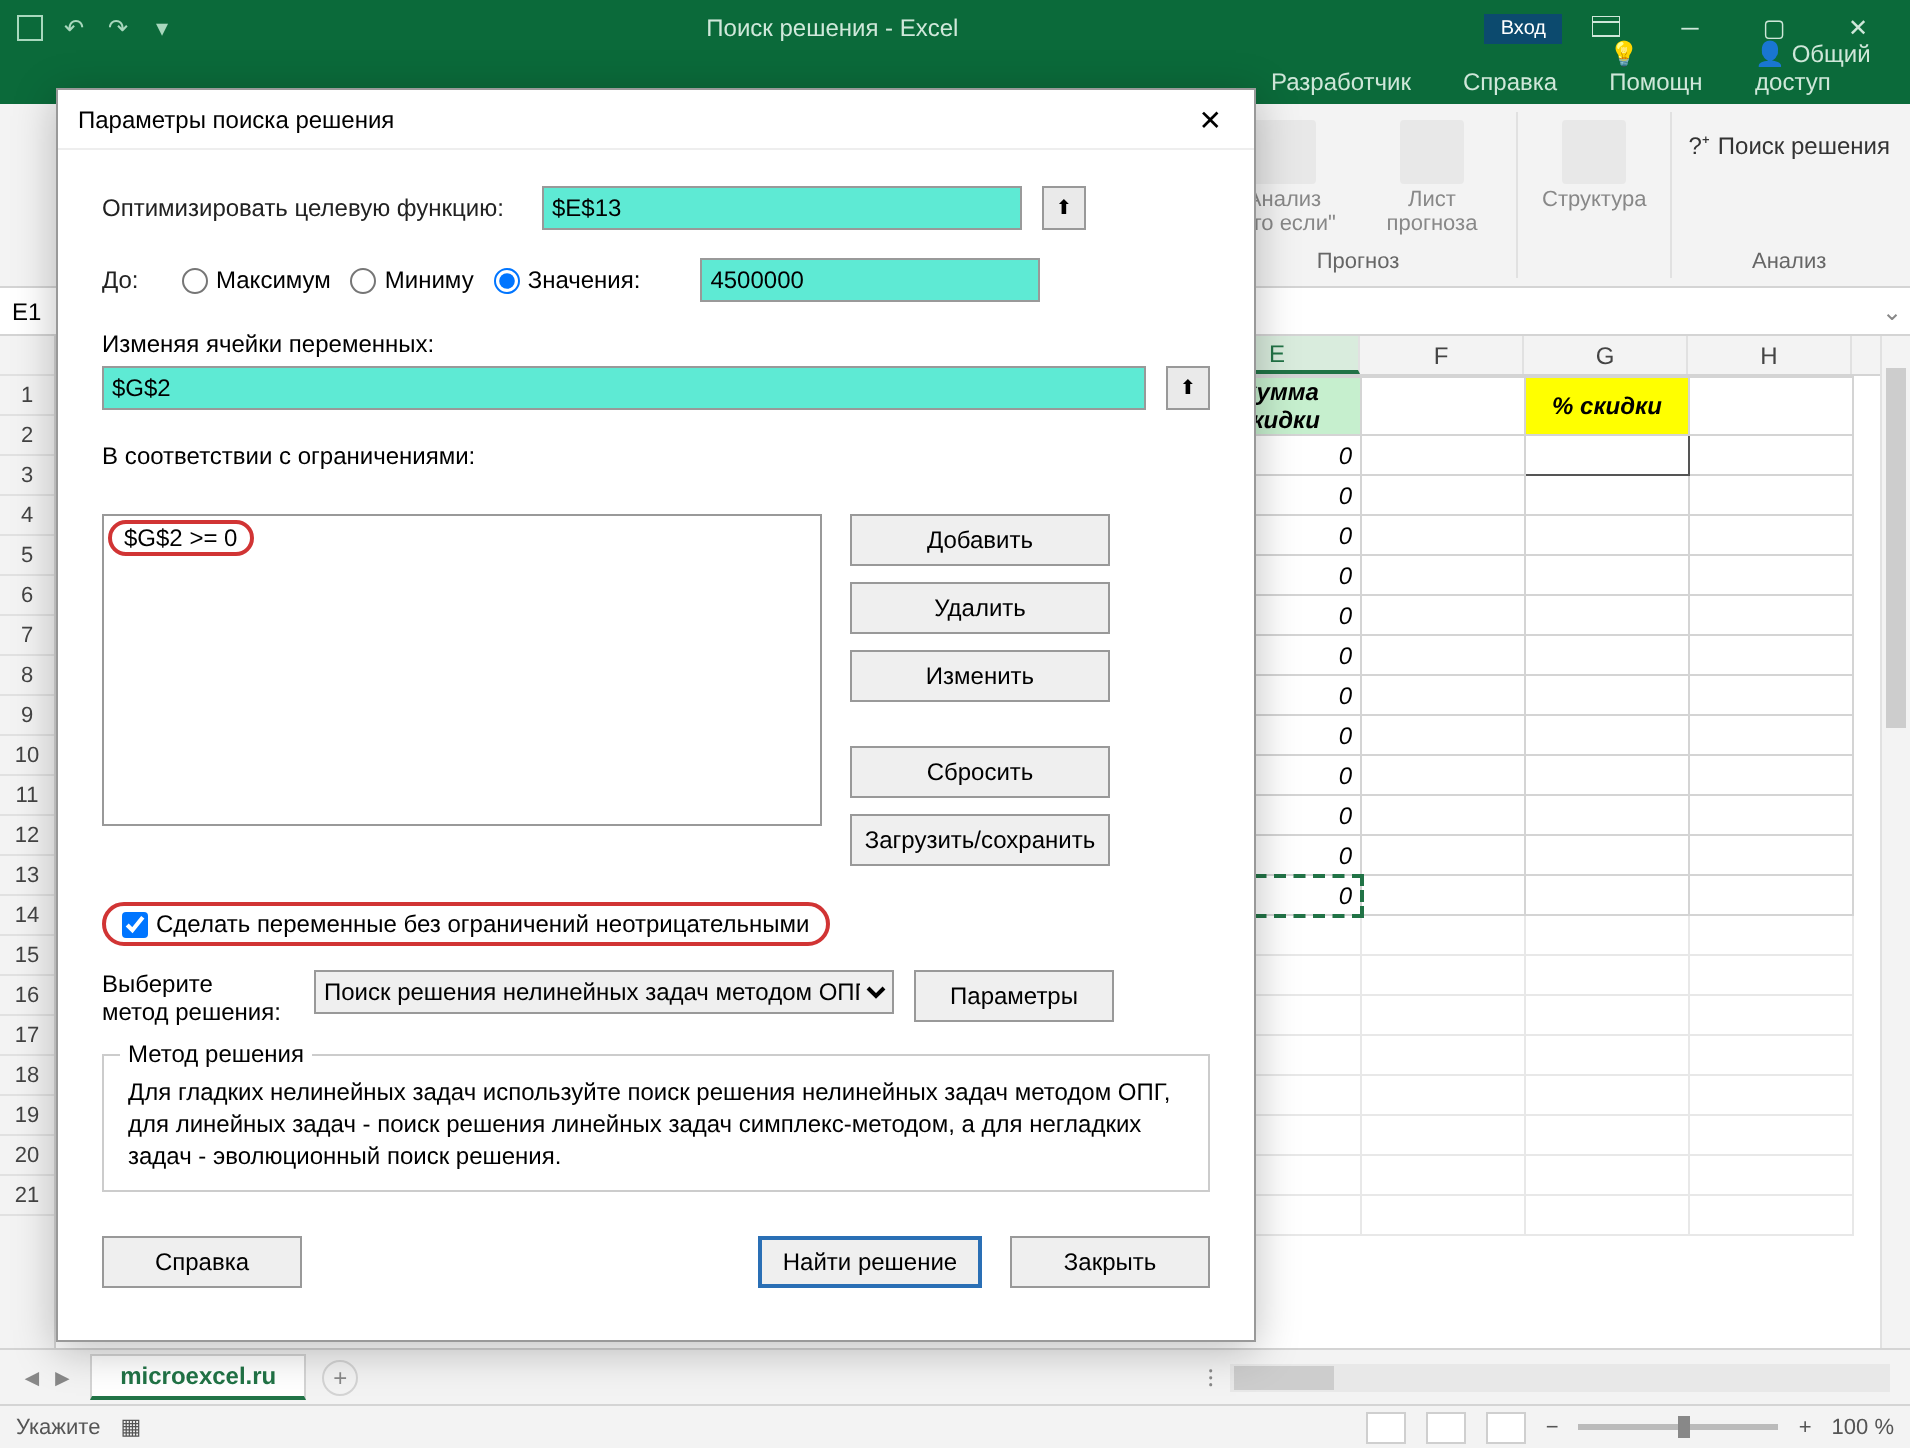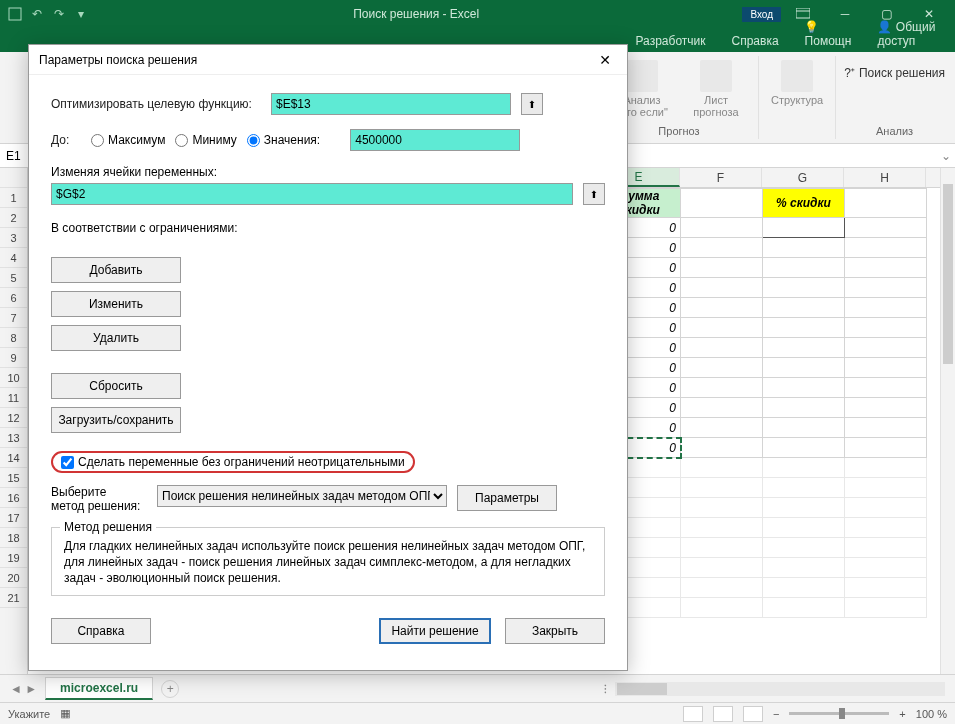--- a/index.html
+++ b/index.html
@@ -391,24 +391,27 @@
         </span>
       <input class="dlg-input" style="width: 170px; margin-left: 20px;" value="4500000">
     </div>
     <div style="font-size:12px;margin-bottom:4px">Изменяя ячейки переменных:</div>
     <div class="dlg-row" style="margin-bottom:16px">
       <input class="dlg-input" style="flex: 1 1 0%;" value="$G$2">
       <div class="ref-btn">⬆</div>
     </div>
     <div style="font-size:12px;margin-bottom:22px">В соответствии с ограничениями:</div>
     <div style="display:flex;gap:14px">
+      <div class="constraint-list">
+        <span class="item hl">$G$2 &gt;= 0</span>
+      </div>
       <div>
         <div class="btn">Добавить</div>
+        <div class="btn">Удалить</div>
         <div class="btn">Изменить</div>
-        <div class="btn">Удалить</div>
         <div style="height:14px"></div>
         <div class="btn">Сбросить</div>
         <div class="btn" style="min-width:130px">Загрузить/сохранить</div>
       </div>
     </div>
     <div style="margin-top:10px">
       <span class="red-oval">
         <span class="check">
             <input type="checkbox" checked="" style="">
             <span>Сделать переменные без ограничений неотрицательными</span>

